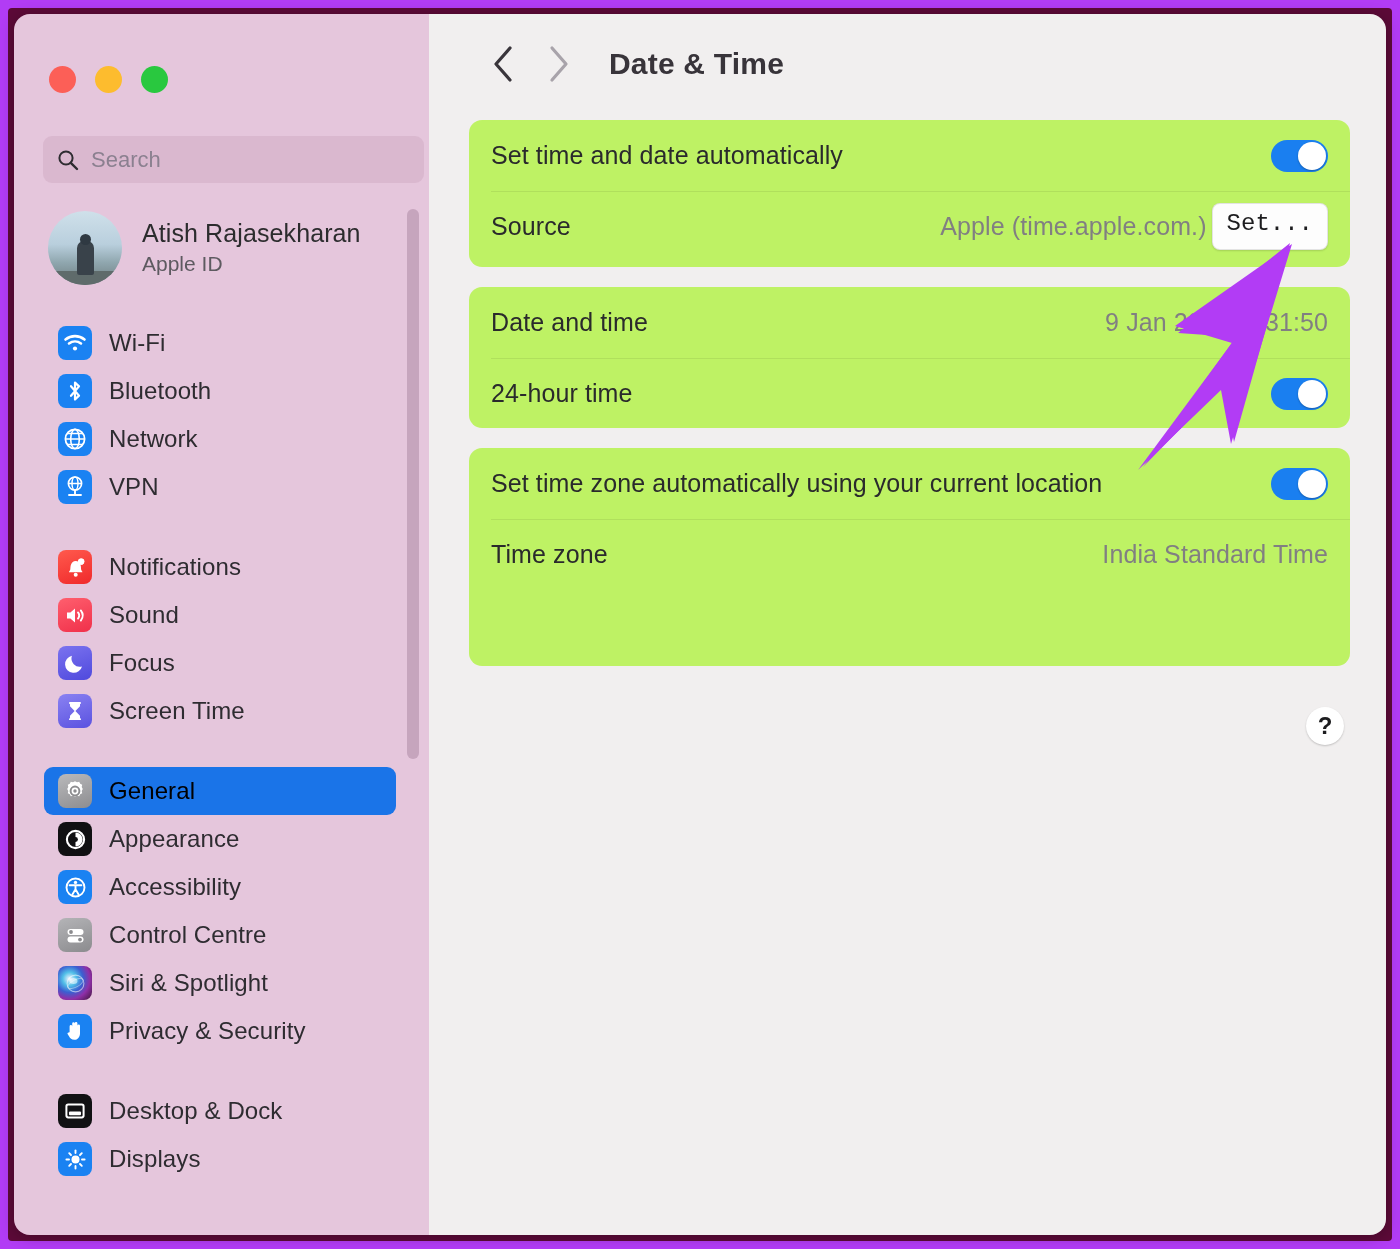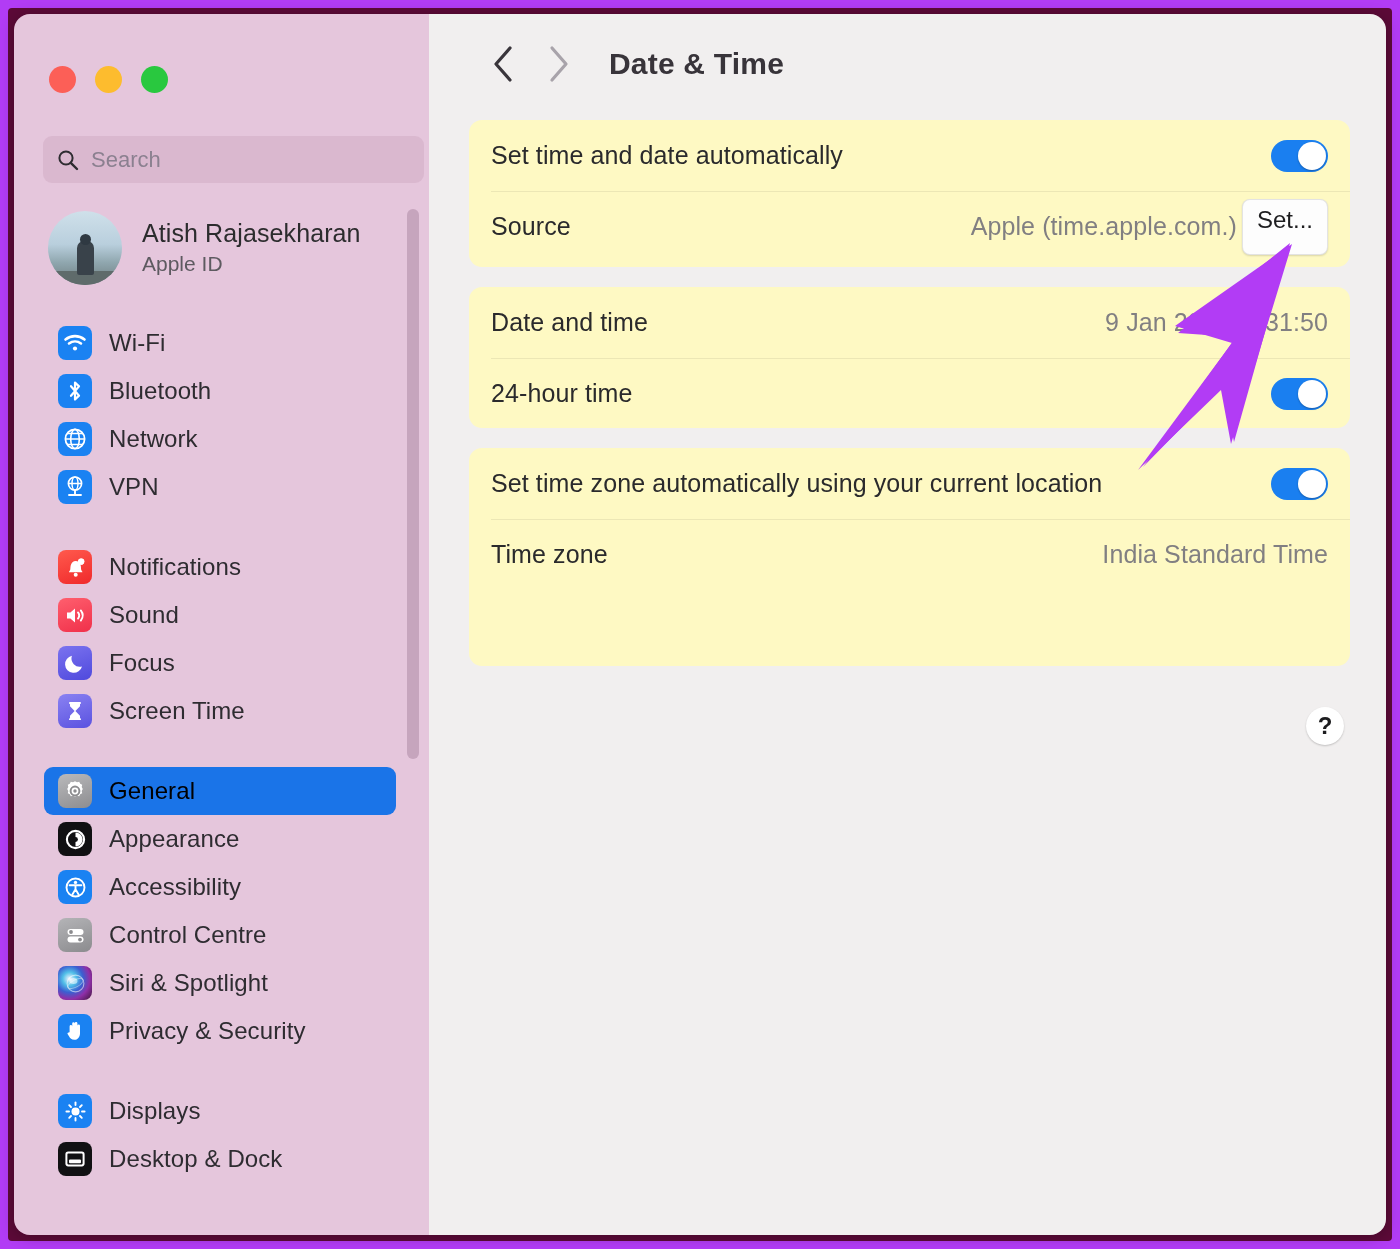--- a/index.html
+++ b/index.html
@@ -154,21 +154,21 @@
     cursor: default;
   }
   #page-title {
     font-size: 30px; font-weight: bold; color: #38343a;
     margin-left: 22px; letter-spacing: .2px;
   }
 
   .card {
     position: absolute;
     left: 40px; width: 881px;
-    background: #fef9c3;
+    background: #bef264;
     border-radius: 13px;
   }
   #card1 { top: 106px; height: 147px; }
   #card2 { top: 273px; height: 141px; }
   #card3 { top: 434px; height: 218px; }
 
   .row {
     position: relative;
     display: flex; align-items: center;
     justify-content: space-between;
@@ -193,22 +193,22 @@
     position: absolute; right: 2px; top: 2px;
     width: 28px; height: 28px; border-radius: 50%;
     background: #fff;
     box-shadow: 0 1px 2px rgba(0,0,0,.28);
   }
 
   #set-btn {
     background: #fdfdfd;
     border: 1px solid rgba(0,0,0,.10);
     border-radius: 8px;
-    padding: 6px 14px 20px 14px;
-    font-family: Liberation Sans, sans-serif;
+    padding: 6px 14px 12px 14px;
+    font-family: Liberation Mono, monospace;
     font-size: 24px; color: #1d1d1f;
     box-shadow: 0 1px 2px rgba(0,0,0,.14);
     cursor: default;
   }
 
   #help-btn {
     position: absolute;
     right: 42px; top: 693px;
     width: 38px; height: 38px; border-radius: 50%;
     background: #ffffff;
@@ -398,47 +398,47 @@
           </div>
           <div class="nav-item">
             <span class="ico" style="background: rgb(26, 130, 242);">
               <svg width="24" height="24" viewBox="0 0 24 24">
                 <path d="M6.6 13V7.4a1.3 1.3 0 0 1 2.6 0v4.2V4.6a1.3 1.3 0 0 1 2.6 0v7V4.2a1.3 1.3 0 0 1 2.6 0v7.4V6.8a1.3 1.3 0 0 1 2.6 0v7.4c0 4-2.4 6.6-5.6 6.6-3 0-4.2-1.4-5.4-3.6L4.6 15c-.5-1 .6-2.1 1.5-1.4z" fill="white"></path>
               </svg>
             </span>
             <span class="label">Privacy &amp; Security</span>
           </div>
           <div class="nav-gap"></div>
+          <div class="nav-item">
+            <span class="ico" style="background: rgb(17, 17, 19);">
+              <svg width="24" height="24" viewBox="0 0 24 24">
+                <rect x="3.4" y="5.6" width="17.2" height="12.8" rx="1.8" fill="none" stroke="white" stroke-width="2"></rect>
+                <rect x="6" y="12.6" width="12" height="3.6" rx="1" fill="white"></rect>
+              </svg>
+            </span>
+            <span class="label">Desktop &amp; Dock</span>
+          </div>
           <div class="nav-item">
             <span class="ico" style="background: rgb(26, 130, 242);">
               <svg width="25" height="25" viewBox="0 0 25 25">
                 <circle cx="12.5" cy="12.5" r="4" fill="white"></circle>
                 <g stroke="white" stroke-width="1.9" stroke-linecap="round">
                   <line x1="12.5" y1="3.4" x2="12.5" y2="6"></line>
                   <line x1="12.5" y1="19" x2="12.5" y2="21.6"></line>
                   <line x1="3.4" y1="12.5" x2="6" y2="12.5"></line>
                   <line x1="19" y1="12.5" x2="21.6" y2="12.5"></line>
                   <line x1="6.2" y1="6.2" x2="8" y2="8"></line>
                   <line x1="17" y1="17" x2="18.8" y2="18.8"></line>
                   <line x1="18.8" y1="6.2" x2="17" y2="8"></line>
                   <line x1="8" y1="17" x2="6.2" y2="18.8"></line>
                 </g>
               </svg>
             </span>
             <span class="label">Displays</span>
           </div>
-          <div class="nav-item">
-            <span class="ico" style="background: rgb(17, 17, 19);">
-              <svg width="24" height="24" viewBox="0 0 24 24">
-                <rect x="3.4" y="5.6" width="17.2" height="12.8" rx="1.8" fill="none" stroke="white" stroke-width="2"></rect>
-                <rect x="6" y="12.6" width="12" height="3.6" rx="1" fill="white"></rect>
-              </svg>
-            </span>
-            <span class="label">Desktop &amp; Dock</span>
-          </div>
         </div>
 
       <div id="sb-track"></div>
     </div>
 
     <div id="detail">
 
       <div id="toolbar">
         <div class="chev">
           <svg width="24" height="38" viewBox="0 0 24 38">

